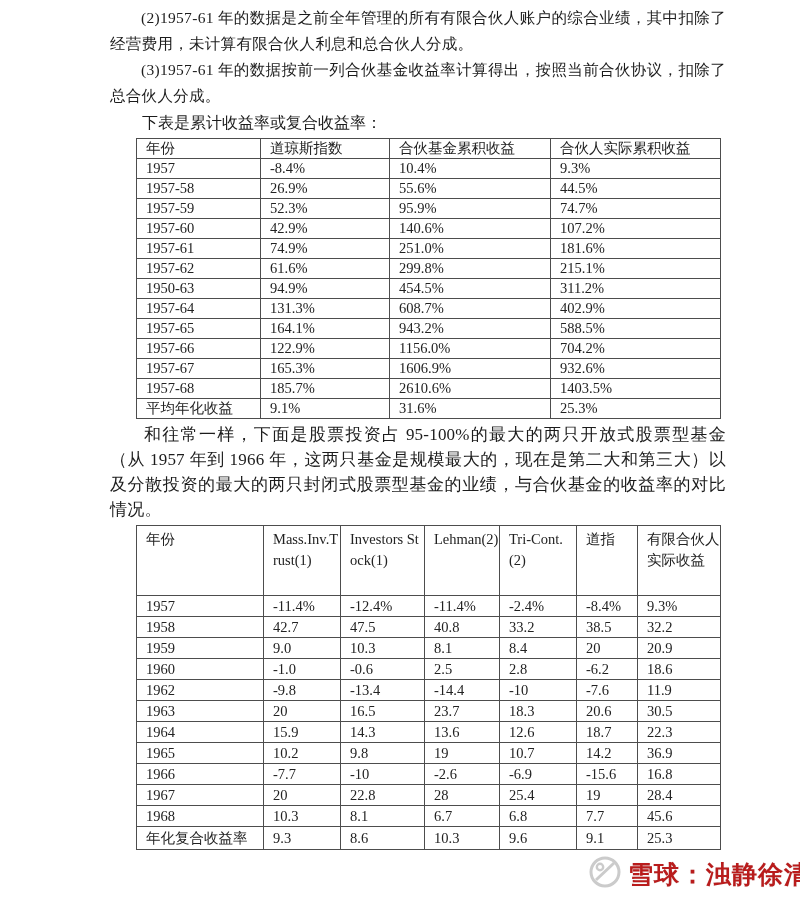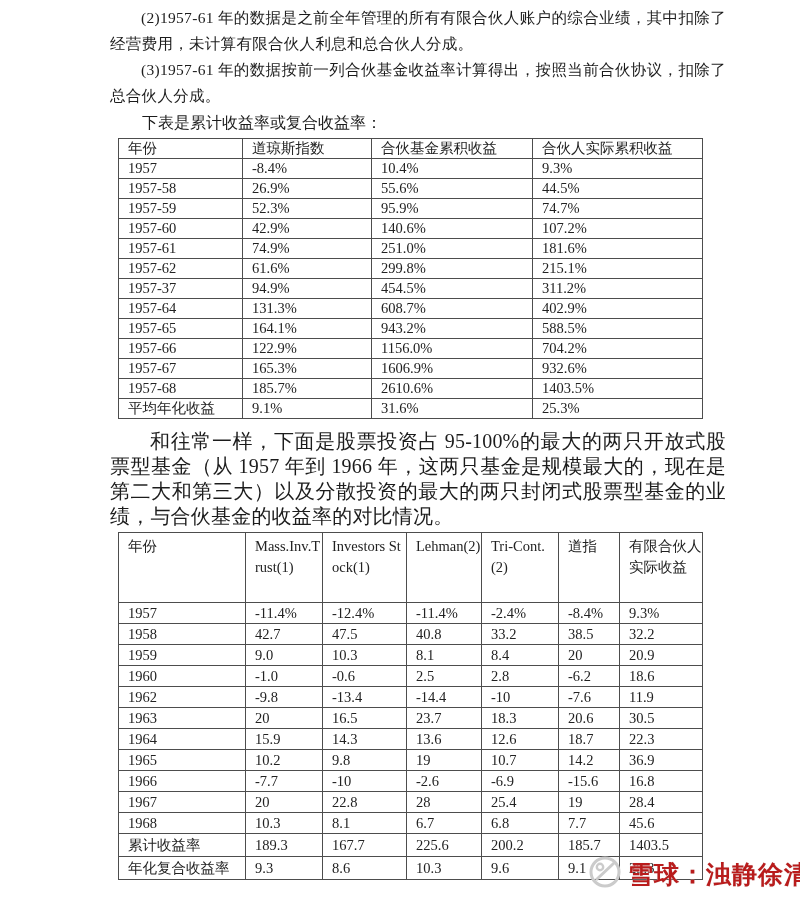--- a/index.html
+++ b/index.html
@@ -23,30 +23,30 @@
     text-indent:2em;
     text-align:justify;
     letter-spacing:0.3px;
   }
   .table-intro {
     font-size:16px; line-height:25px;
     text-indent:2em;
     margin-top:1px;
   }
   .mid-para {
-    font-size:20px; line-height:25px;
+    font-size:17px; line-height:25px;
     text-indent:2em;
     text-align:justify;
-    margin-top:10px;
+    margin-top:3px;
     letter-spacing:0.2px;
   }
   table {
     border-collapse:collapse;
     table-layout:fixed;
-    margin-left:8px;
+    margin-left:26px;
     width:584px;
     margin-top:3px;
     border-radius:6px;
   }
   th, td {
     border:1px solid #4d4d4d;
     font-weight:normal;
     text-align:left;
     padding:0 0 0 9px;
     font-size:14.5px;
@@ -142,21 +142,21 @@
             <td>251.0%</td>
             <td>181.6%</td>
           </tr>
           <tr>
             <td>1957-62</td>
             <td>61.6%</td>
             <td>299.8%</td>
             <td>215.1%</td>
           </tr>
           <tr>
-            <td>1957-37</td>
+            <td>1950-63</td>
             <td>94.9%</td>
             <td>454.5%</td>
             <td>311.2%</td>
           </tr>
           <tr>
             <td>1957-64</td>
             <td>131.3%</td>
             <td>608.7%</td>
             <td>402.9%</td>
           </tr>
@@ -310,29 +310,20 @@
           <tr>
             <td>1968</td>
             <td>10.3</td>
             <td>8.1</td>
             <td>6.7</td>
             <td>6.8</td>
             <td>7.7</td>
             <td>45.6</td>
           </tr>
           <tr class="summary">
-            <td>累计收益率</td>
-            <td>189.3</td>
-            <td>167.7</td>
-            <td>225.6</td>
-            <td>200.2</td>
-            <td>185.7</td>
-            <td>1403.5</td>
-          </tr>
-          <tr class="summary">
             <td>年化复合收益率</td>
             <td>9.3</td>
             <td>8.6</td>
             <td>10.3</td>
             <td>9.6</td>
             <td>9.1</td>
             <td>25.3</td>
           </tr>
         </tbody>
     </table>

